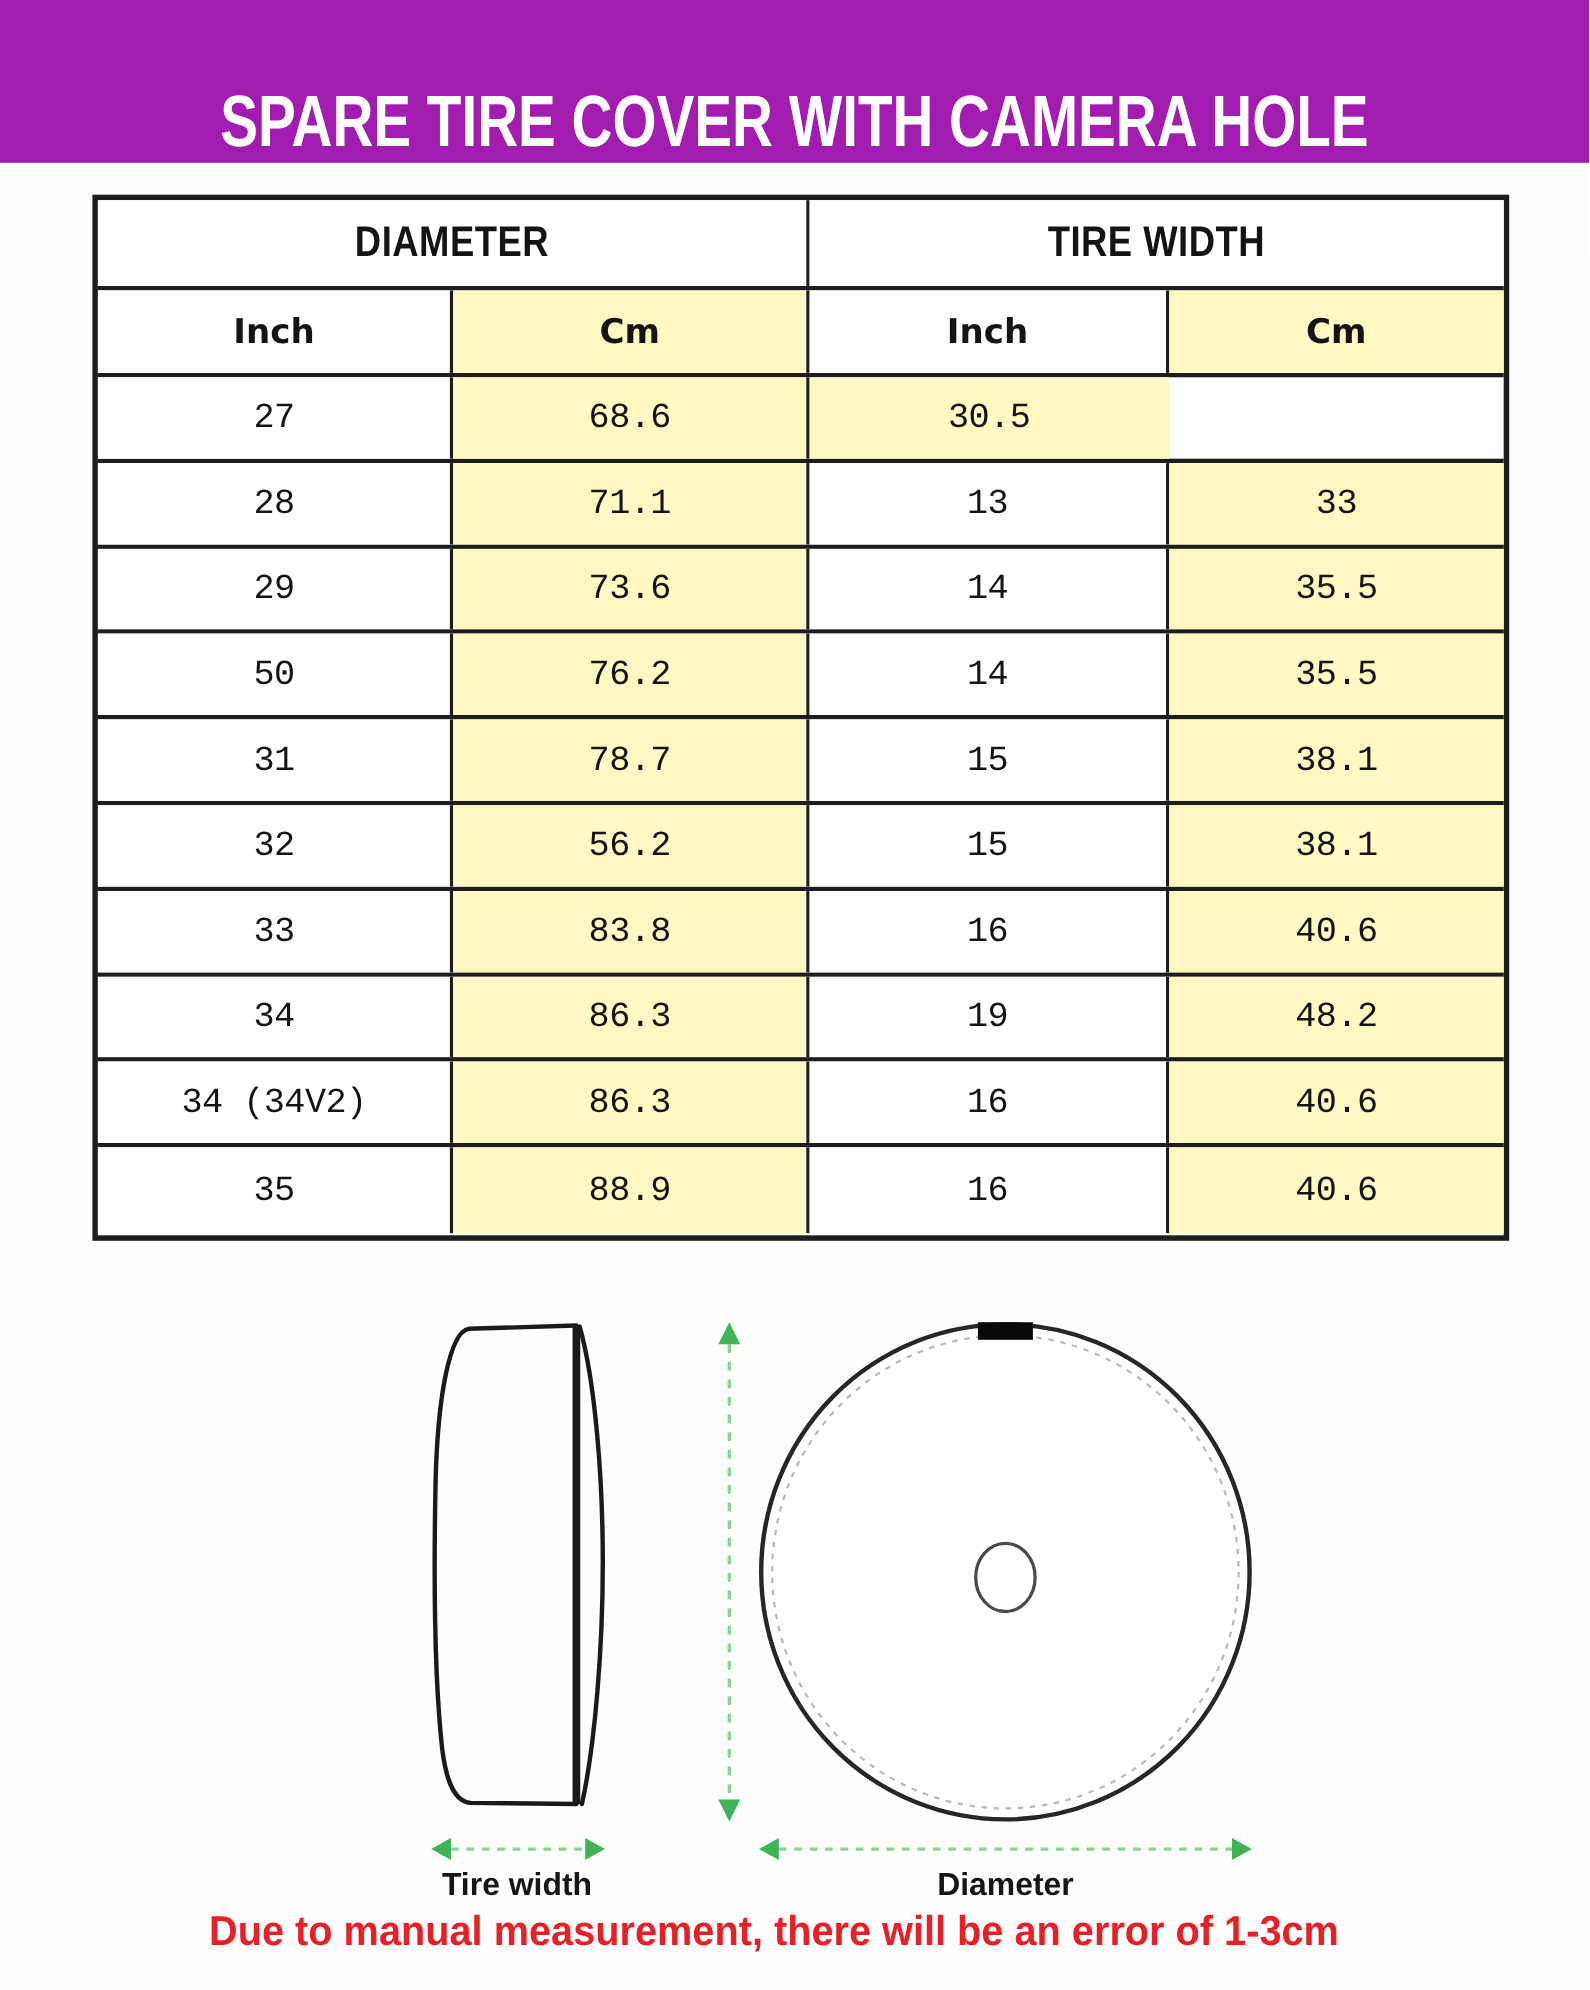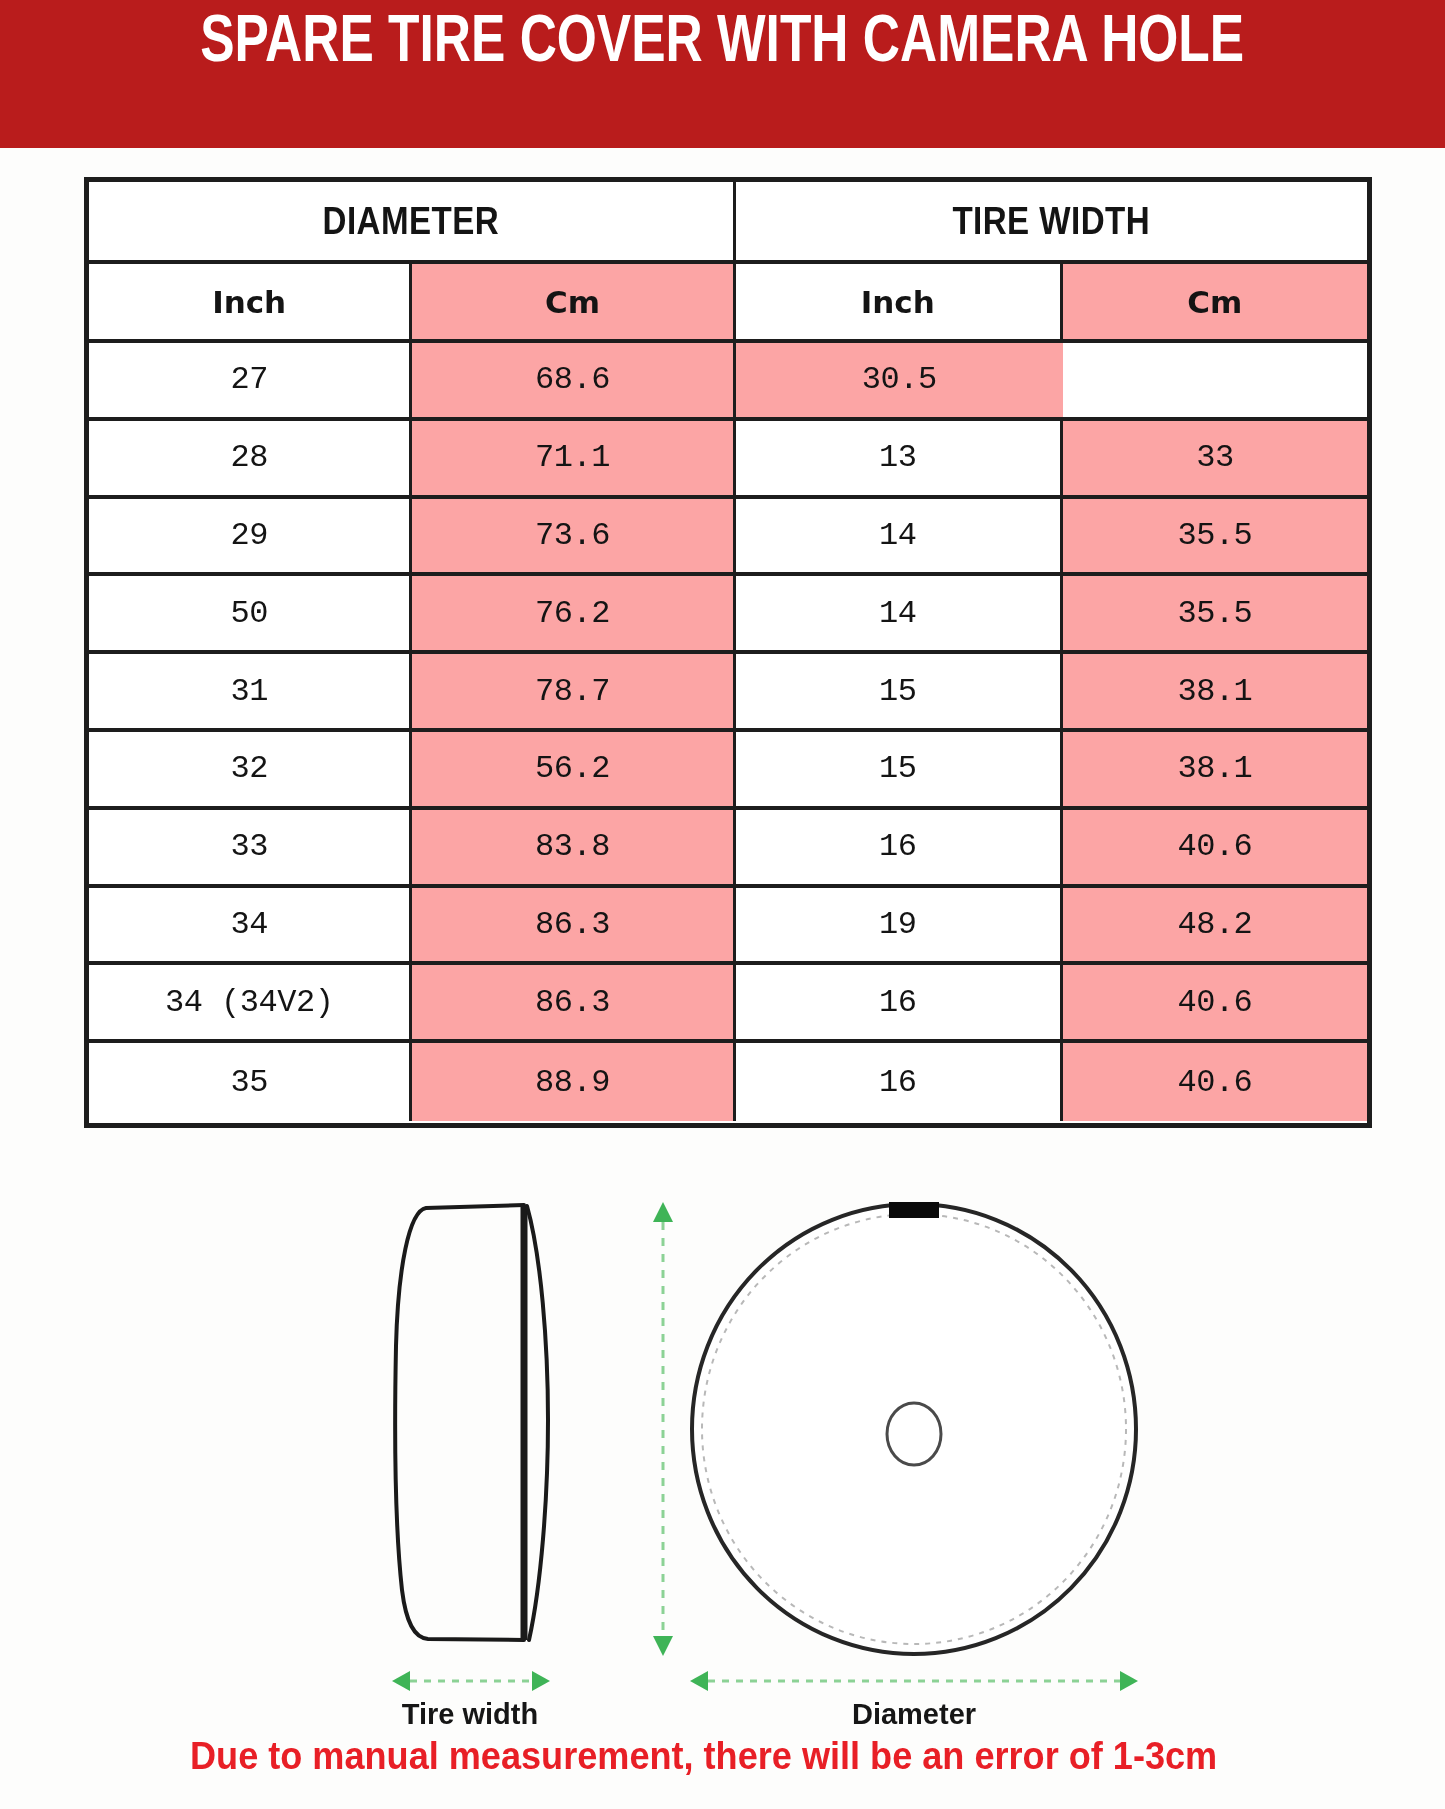--- a/index.html
+++ b/index.html
@@ -7,22 +7,22 @@
   .page {
     position:relative;
     width:1445px; height:1809px;
     background:#fdfdfc;
     font-family:"Liberation Sans", sans-serif;
     overflow:hidden;
   }
   
   .banner {
     position:absolute; left:0; top:0; width:1445px; height:148px;
-    background:#b91c1c;
-    display:flex; align-items:flex-start; justify-content:center;
+    background:#a21caf;
+    display:flex; align-items:flex-end; justify-content:center;
   }
   .banner-title {
     color:#ffffff; font-weight:bold; font-size:66px; letter-spacing:0px;
     white-space:nowrap; display:inline-block;
     transform:scaleX(0.78); transform-origin:center;
   }
   
   .size-table {
     position:absolute; left:84px; top:177px; width:1288px; height:951px;
     border:5px solid #1d1d1d; background:#ffffff;
@@ -32,21 +32,21 @@
   .t-row.cols { height:79px; }
   .t-row.data { height:77.8px; }
   .t-row:last-child, .rows-wrap > .t-row:last-child { }
   .rows-wrap > .t-row:last-child { border-bottom:none; }
   .cell {
     display:flex; align-items:center; justify-content:center;
     border-right:3px solid #1d1d1d; height:100%;
     color:#141414; background:#ffffff;
   }
   .cell:last-child { border-right:none; }
-  .cell.shade { background:#fca5a5; }
+  .cell.shade { background:#fef9c3; }
   .group-label {
     font-weight:bold; font-size:39px; letter-spacing:0.5px; display:inline-block;
     transform:scaleX(0.85); transform-origin:center; white-space:nowrap;
   }
   .col-label { font-family:"DejaVu Sans", sans-serif; font-weight:bold; font-size:31px; }
   .num { font-family:Liberation Mono, monospace; font-size:32px; letter-spacing:-0.5px; white-space:nowrap; }
   
   .diag { position:absolute; }
   .diag-label {
     position:absolute; color:#161616; font-weight:bold; font-size:29px;

